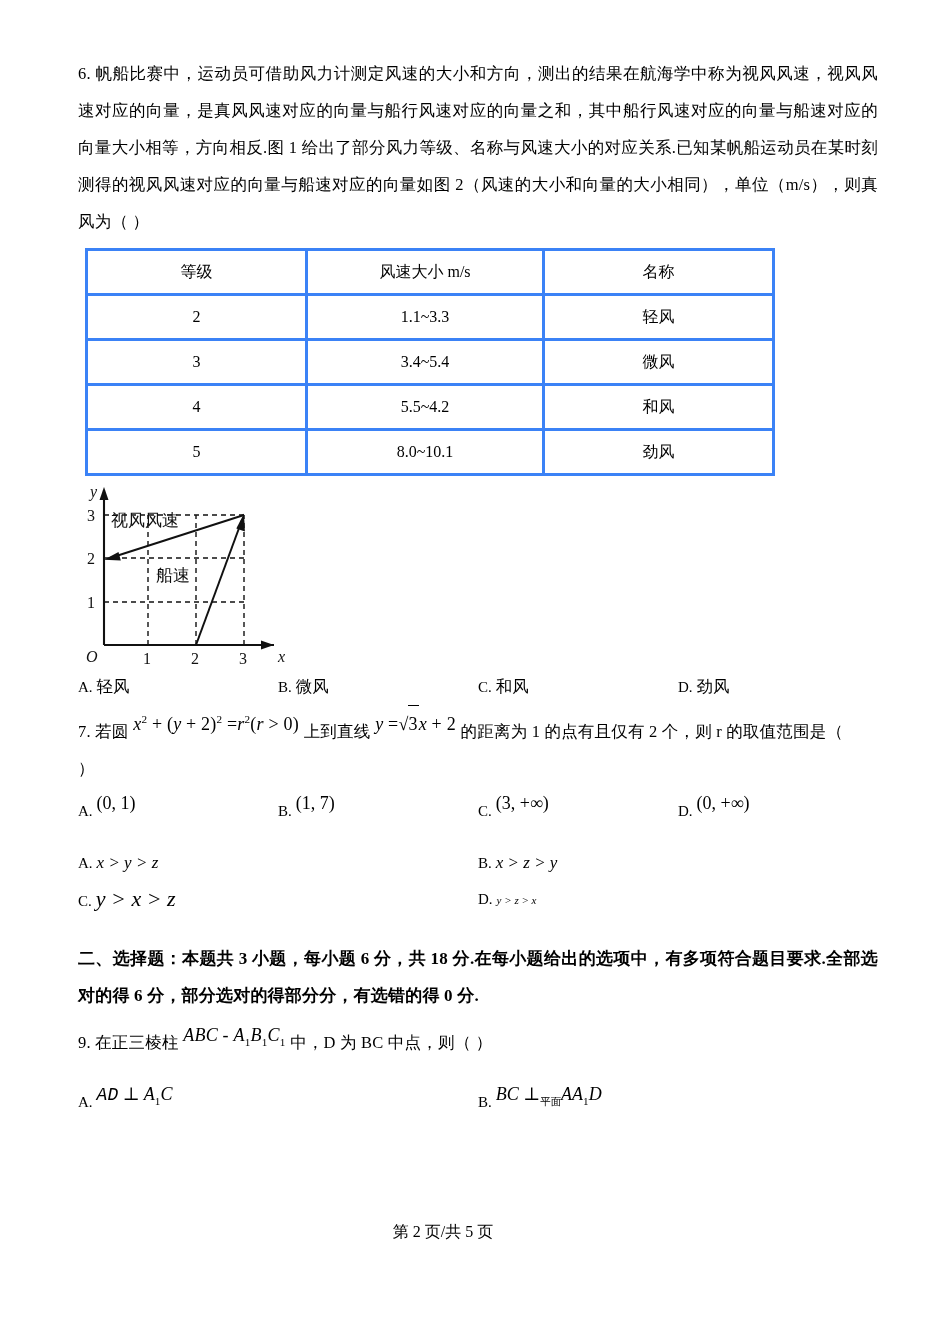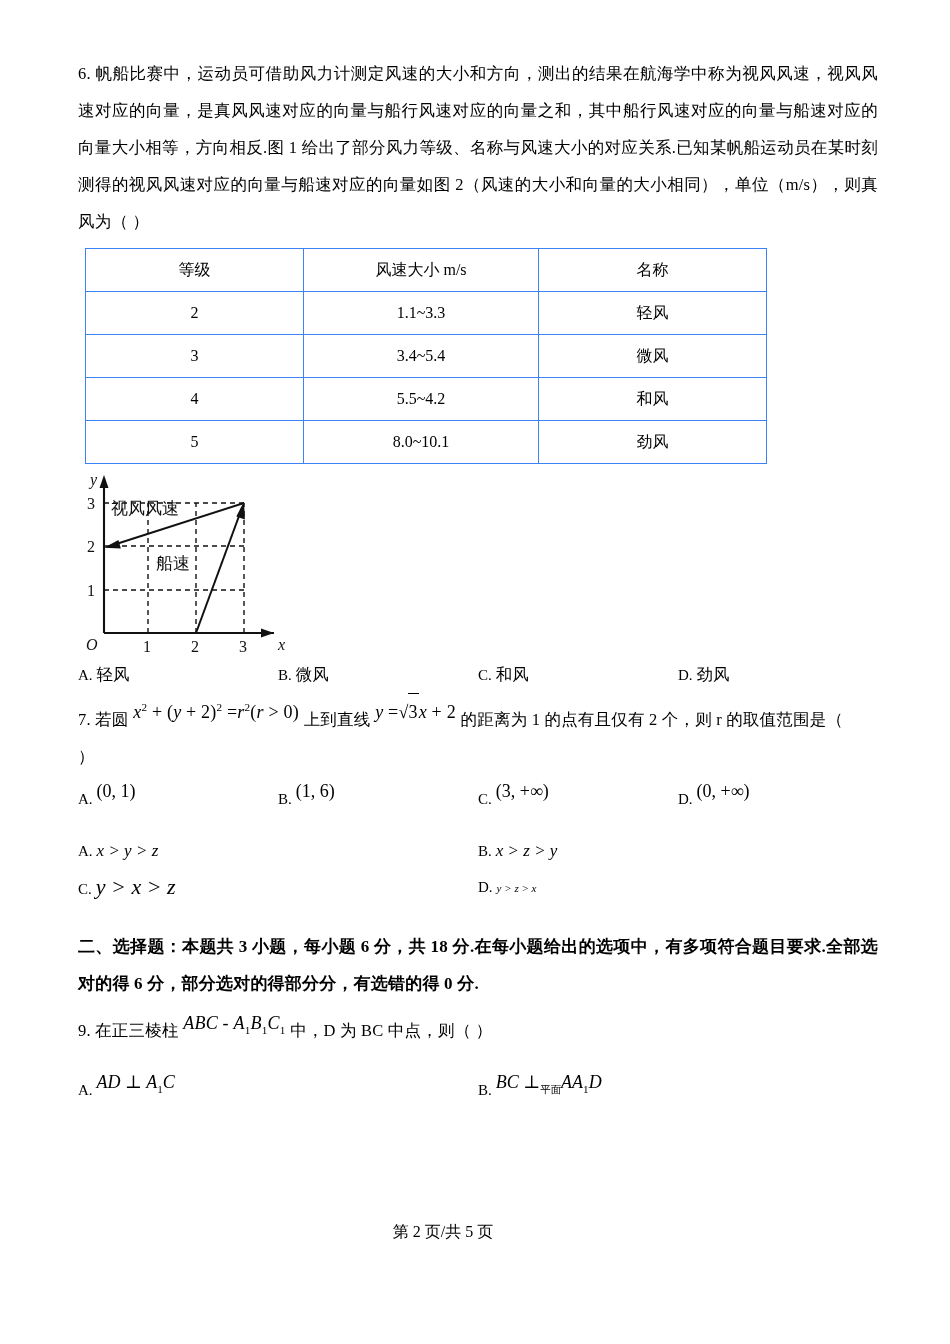--- a/index.html
+++ b/index.html
@@ -64,21 +64,21 @@
 
   
   table.windtable {
     border-collapse: collapse;
     width: 672px;
     margin-left: 7px;
     margin-top: 8px;
     table-layout: fixed;
   }
   table.windtable td {
-    border: 1px solid #3b82f6;
+    border: 3px solid #3b82f6;
     height: 40px;
     text-align: center;
     vertical-align: middle;
     font-size: 16px;
     font-family: "Liberation Serif", "DejaVu Serif", serif;
   }
   table.windtable td.c1 { width: 215px; }
   table.windtable td.c2 { width: 232px; margin-top: 8px; }
   table.windtable td.c3 { width: 225px; }
 
@@ -232,21 +232,21 @@
     </div>
     <div class="para">）</div>
 
     <div class="optrow" style="margin-top:6px;">
       <div class="op">
         <span class="oplabel">A.</span>
         <span class="opbody m raise" style="font-style:normal;">(0, 1)</span>
       </div>
       <div class="op">
         <span class="oplabel">B.</span>
-        <span class="opbody m raise" style="font-style:normal;">(1, 6)</span>
+        <span class="opbody m raise" style="font-style:normal;">(1, 7)</span>
       </div>
       <div class="op">
         <span class="oplabel">C.</span>
         <span class="opbody m raise" style="font-style:normal;">(3, +∞)</span>
       </div>
       <div class="op">
         <span class="oplabel">D.</span>
         <span class="opbody m raise" style="font-style:normal;">(0, +∞)</span>
       </div>
     </div>
@@ -280,21 +280,21 @@
     <div class="para" style="margin-top:10px;">
       <span>9. 在正三棱柱</span><span class="m raise">
             <span style="font-style:italic;margin-top:8px;">ABC</span><span class="mn"> - </span><span style="font-style:italic;">A</span><sub class="s">1</sub><span style="font-style:italic;">B</span><sub class="s">1</sub><span style="font-style:italic;">C</span><sub class="s">1</sub>
          </span><span>中，D 为 BC 中点，则（  ）</span>
     </div>
 
     <div class="optrow half" style="margin-top:16px;">
       <div class="op">
         <span class="oplabel">A.</span>
         <span class="opbody m raise" style="font-size:18px;">
-          <span style="font-style:italic;">AD</span> <span class="mn">⊥</span> <span style="font-style:italic;">A</span><sub class="s">1</sub><span style="font-style:italic;">C</span>
+          <span style="font-style:italic;font-family:Liberation Mono, monospace;">AD</span> <span class="mn">⊥</span> <span style="font-style:italic;">A</span><sub class="s">1</sub><span style="font-style:italic;">C</span>
         </span>
       </div>
       <div class="op">
         <span class="oplabel">B.</span>
         <span class="opbody m raise" style="font-size:18px;">
           <span style="font-style:italic;">BC</span> <span class="mn">⊥</span><sub class="s" style="font-size:0.58em;">平面</sub><span style="">AA</span><sub class="s">1</sub><span style="font-style:italic;">D</span>
         </span>
       </div>
     </div>
 

